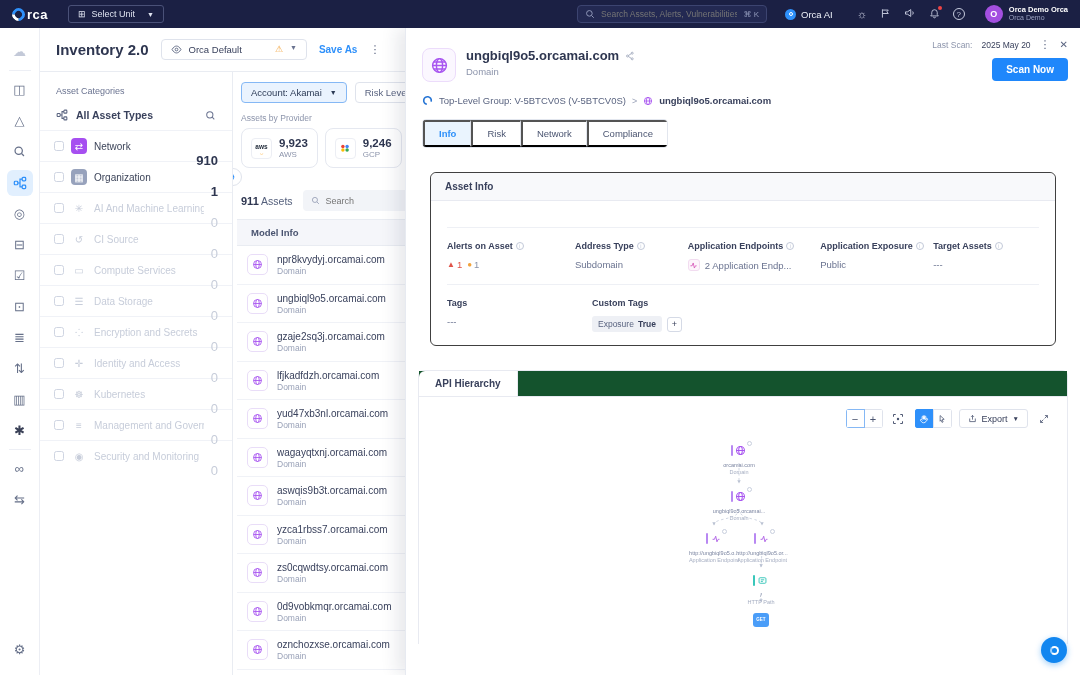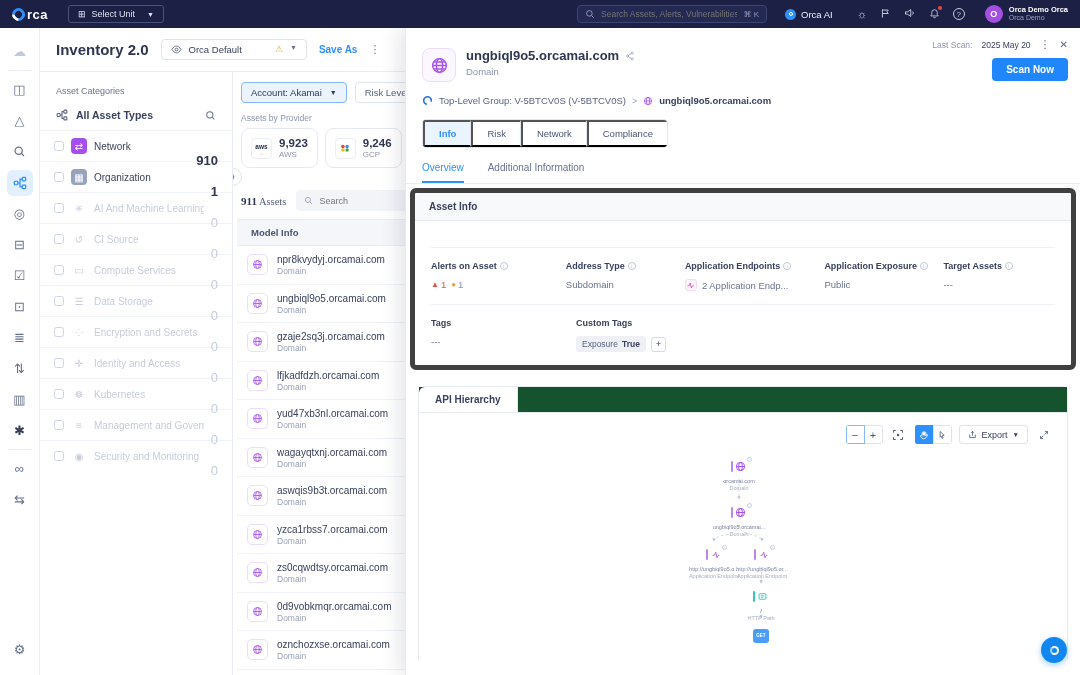--- a/index.html
+++ b/index.html
@@ -74,21 +74,21 @@
   .prov-card { display:flex; align-items:center; gap:7px; border:1px solid #e5e8f0; border-radius:8px; padding:6px 9px; min-width:66px; }
   .prov-ic { width:21px; height:21px; border:1px solid #eceef4; border-radius:4px; display:flex; flex-direction:column; align-items:center; justify-content:center; }
   .aws-t { font-size:6.5px; font-weight:bold; color:#252f3e; line-height:1; }
   .aws-s { color:#f90; font-size:6px; line-height:.4; }
   .prov-val { font-size:11.5px; font-weight:bold; color:#2e3650; line-height:1.1; }
   .prov-lbl { font-size:8px; color:#8c94ab; }
   .prov-card.stub { min-width:30px; height:40px; }
   .collapse-toggle { position:absolute; left:-9px; top:96px; width:18px; height:18px; background:#fff; border:1px solid #dfe3ec; border-radius:50%; display:flex; flex-direction:column; align-items:center; justify-content:center; line-height:.6; cursor:pointer; z-index:5; }
   .collapse-toggle span { font-size:5px; color:#2e90fa; }
   .assets-row { display:flex; align-items:center; gap:10px; margin:22px 0 8px; padding-left:4px; }
-  .assets-count { font-size:10.5px; color:#55607c; white-space:nowrap;font-family:Liberation Serif, serif; }
+  .assets-count { font-size:10.5px; color:#55607c; white-space:nowrap; }
   .assets-count b { color:#2e3650; font-size:11px; }
   .list-search { flex:1; display:flex; align-items:center; gap:6px; background:#f2f4f8; border-radius:4px; height:21px; padding:0 8px; margin-right:2px; }
   .list-search input { flex:1; border:none; outline:none; background:transparent; font-size:9px; color:#55607c; font-family:inherit; min-width:0; }
   .mi-header { height:27px; background:#f5f6fa; border-top:1px solid #e9ecf2; border-bottom:1px solid #e9ecf2; display:flex; align-items:center; padding-left:14px; font-size:9.5px; font-weight:bold; color:#4a5470; }
   .asset-row { display:flex; align-items:center; gap:9px; height:38.5px; padding-left:10px; border-bottom:1px solid #f0f2f7; cursor:pointer; }
   .asset-ic { width:21px; height:21px; border:1px solid #e9ddf8; border-radius:5px; display:flex; align-items:center; justify-content:center; flex:none; }
   .asset-name { font-size:10px; color:#39415c; line-height:1.3; }
   .asset-type { font-size:8.5px; color:#9aa2b8; }
 
   
@@ -106,21 +106,21 @@
   .crumb-txt { font-size:9.5px; color:#5a6480; }
   .crumb-sep { font-size:9px; color:#9aa2b8; }
   .crumb-asset { font-size:9.5px; font-weight:bold; color:#39415c; }
   .tabs { display:inline-flex; border:1px solid #e2e6ee; border-radius:4px; overflow:hidden; margin:13px 0 0 16px; }
   .tab { padding:6px 14px; font-size:9.5px; color:#4a5470; background:#fff; border-right:1px solid #e2e6ee; cursor:pointer; }
   .tab:last-child { border-right:none;text-align:center; }
   .tab.active { color:#2e90fa; background:#eaf4fe; font-weight:bold; }
   .subtabs { display:flex; gap:24px; padding:14px 16px 0; border-bottom:1px solid #e9ecf2; }
   .subtab { font-size:10px; color:#6a7390; padding-bottom:8px; cursor:pointer; border-bottom:2px solid transparent; }
   .subtab.active { color:#2e90fa; border-bottom-color:#2e90fa; }
-  .card { border:5px solid #404040; border-radius:6px; margin:4px; }
+  .card { border:1px solid #404040; border-radius:6px; margin:24px; }
   .card-hd { background:#f8f9fb; border-bottom:1px solid #e8eaf1; border-radius:6px 6px 0 0; padding:8px 14px; font-size:10px; font-weight:bold; color:#39415c; }
   .card-bd { padding:13px 16px; }
   .desc { font-size:10px; color:#3c4459; line-height:1.55; max-width:960px; }
   .hr { height:1px; background:#eef0f5; margin:13px 0; }
   .fields { display:flex; }
   .field { min-width:0; }
   .f-alerts{width:145px}.f-addr{width:128px}.f-endp{width:150px}.f-expo{width:128px}.f-target{width:120px}
   .f-label { font-size:9px; font-weight:bold; color:#39415c; display:flex; align-items:center; gap:3px; }
   .info-i { width:8px; height:8px; border:1px solid #c2c9d8; border-radius:50%; color:#c2c9d8; font-size:5.5px; display:inline-flex; align-items:center; justify-content:center; font-weight:normal; }
   .f-value { font-size:9.5px; color:#6a7390; margin-top:8px; display:flex; align-items:center; gap:5px; }
@@ -651,25 +651,20 @@
   </div>
 
   <div class="tabs">
 
   <button class="tab active">Info</button>
       <button class="tab">Risk</button>
       <button class="tab">Network</button>
       <button class="tab">Compliance</button>
     </div>
 
-  <div class="subtabs">
-
-  <span class="subtab active">Overview</span>
-      <span class="subtab">Additional Information</span>
-    </div>
 
   
   <div class="card">
     <div class="card-hd">Asset Info</div>
     <div class="card-bd">
       <div class="hr"></div>
       <div class="fields">
         <div class="field f-alerts">
           <div class="f-label">
               <span>Alerts on Asset</span>

